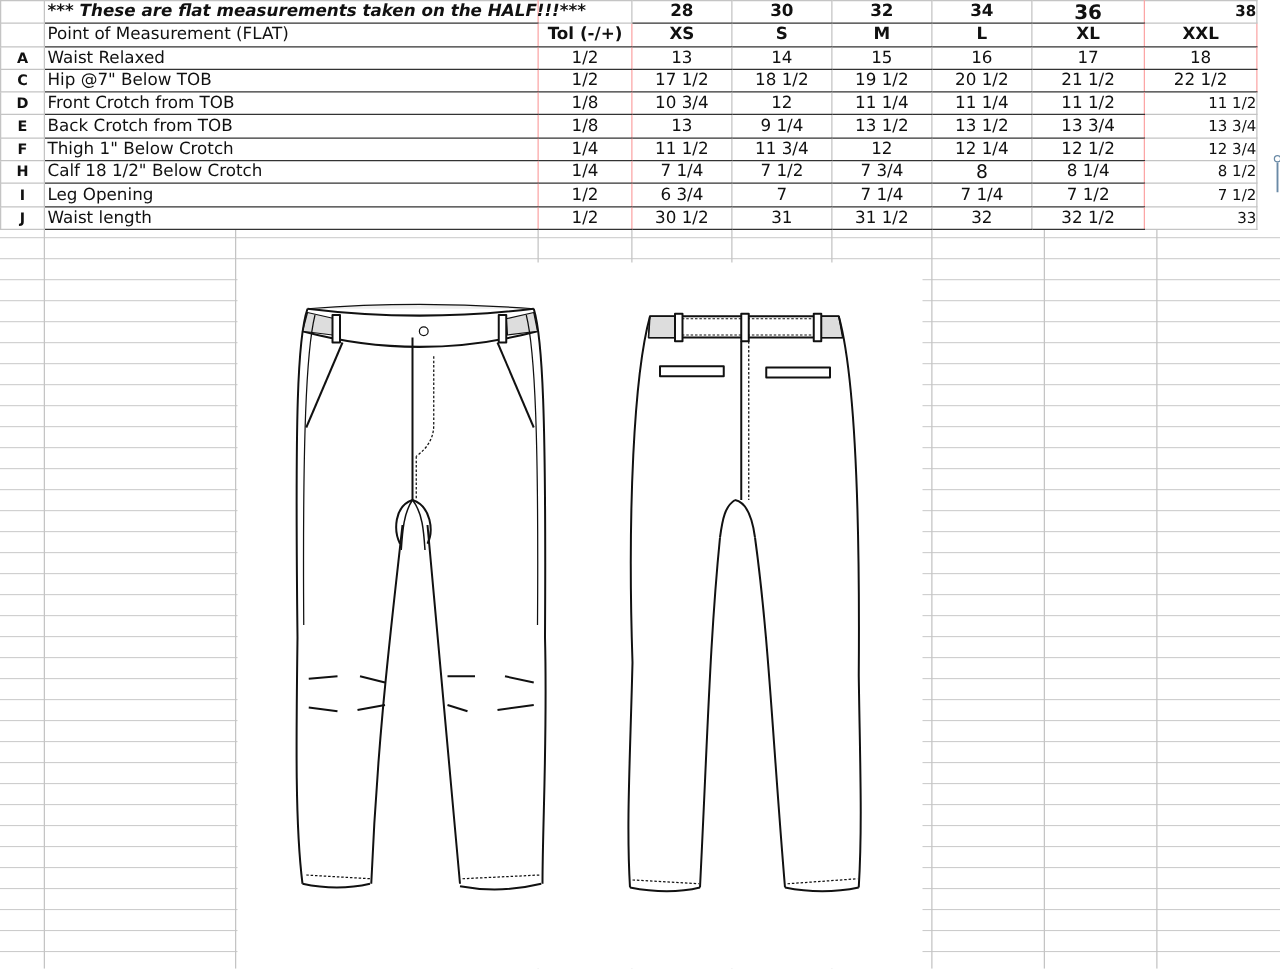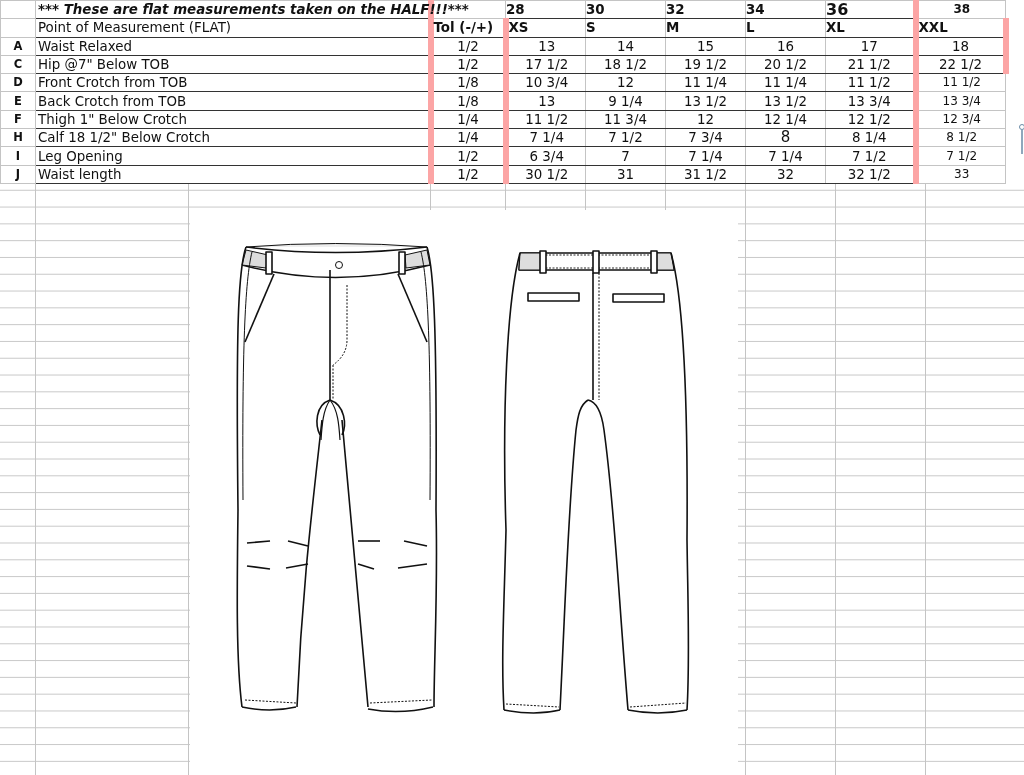--- a/index.html
+++ b/index.html
@@ -10,28 +10,28 @@
     .bg-grid { position: absolute; left: 0; top: 0; width: 1024px; height: 775px;
       background-image:
         linear-gradient(to bottom, #c8c8c8 1px, transparent 1px);
       background-size: 100% 16.8px; background-position: 0 5px; }
     .vline { position: absolute; top: 0; width: 1px; height: 775px; background: #c4c4c4; }
 
     .sheet { position: absolute; left: 0; top: 0; width: 1024px; border-collapse: collapse; table-layout: fixed; z-index: 2; background: #fff; }
     .sheet td { height: 17.3px; padding: 0; font-size: 13.4px; line-height: 17px; white-space: nowrap; overflow: visible;
       border-top: 1px solid #333; border-bottom: 1px solid #333; border-left: 1px solid #c4c4c4; border-right: 1px solid #c4c4c4; }
     .sheet td.b-l { border-left: 1px solid #333; }
-    .sheet td.b-r { border-right: 6px solid #fca5a5; }
+    .sheet td.b-r { border-right: 1px solid #fca5a5; }
     .sheet tr.row-title td { border-top: 1px solid #c4c4c4; }
     .sheet td.center { text-align: center; }
     .sheet td.letter { text-align: center; font-weight: bold; font-size: 11.5px; border-top-color: #c4c4c4; border-bottom-color:#c4c4c4;}
     .sheet td.poi { padding-left: 2px; }
     .sheet td.title { font-weight: bold; font-style: italic; padding-left: 2px; }
-    .sheet td.hdr { font-weight: bold; text-align: left; }
-    .sheet td.xxl { font-size: 12px; border-top-color:#c4c4c4; border-bottom-color:#c4c4c4; }
+    .sheet td.hdr { font-weight: bold; text-align: center; }
+    .sheet td.xxl { font-size: 12px; border-top-color:#c4c4c4; border-bottom-color:#c4c4c4;text-align:right; }
     .sheet td.xxl.bold { font-weight: bold; font-size: 13.4px; }
     .sheet td.big { font-size: 15px; }
     .sheet td.gap { border-top-color:#c4c4c4; border-bottom-color:#c4c4c4; }
 
     .drawing { position: absolute; left: 190px; top: 210px; width: 548px; height: 565px; background: #fff; z-index: 3; }
     .drawing svg { position: absolute; left: 0; top: 0; }
 
     .sel-handle { position: absolute; left: 1016px; top: 124px; width: 8px; height: 30px; z-index: 4; }
   </style>
 </head>

